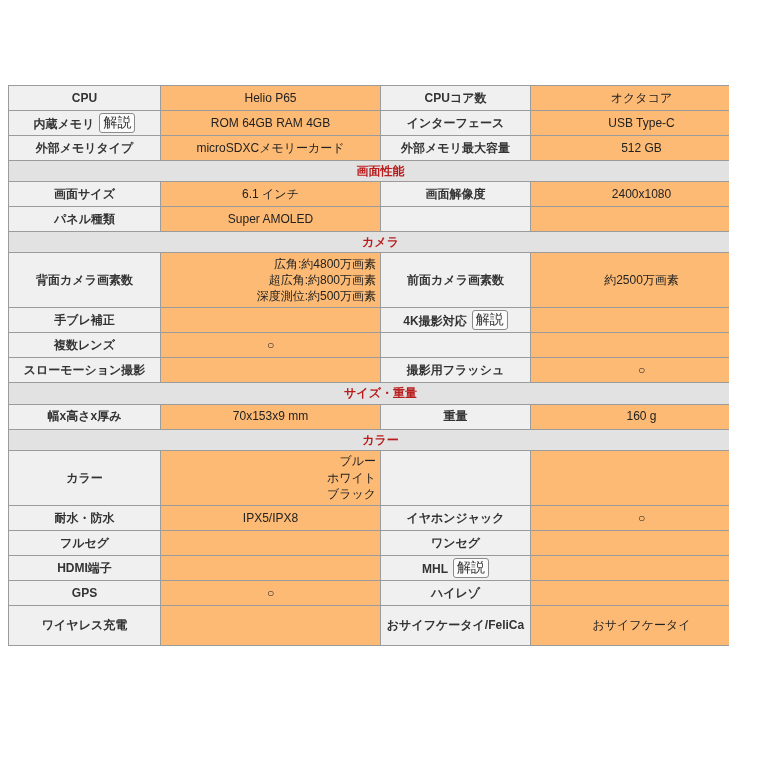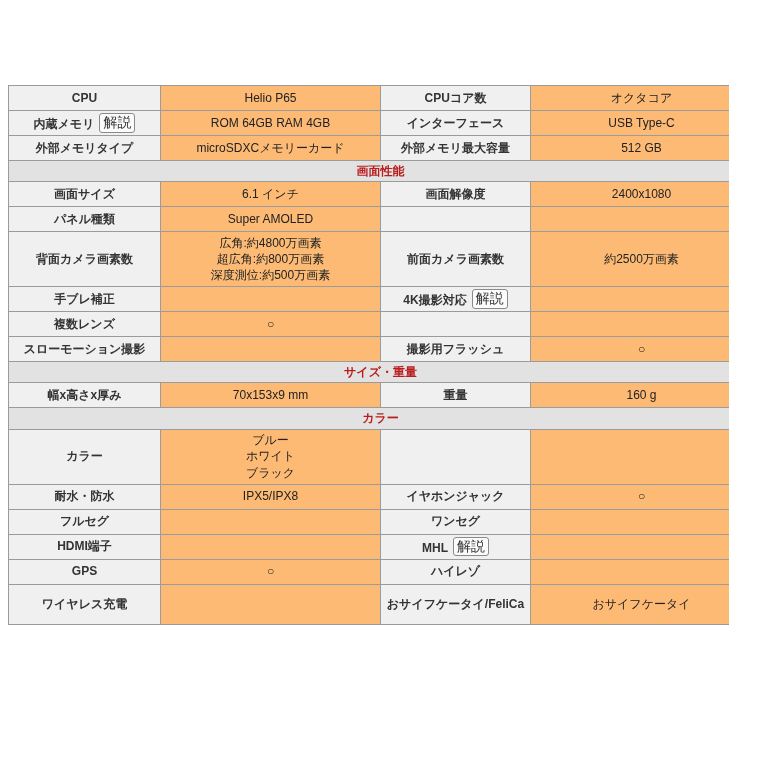--- a/index.html
+++ b/index.html
@@ -53,21 +53,21 @@
     color: #333333;
     border: 1px solid #8a8a8a;
     border-radius: 3px;
     background: #fbfbfb;
     padding: 0px 3px 1px 3px;
     margin-left: 5px;
     line-height: 1.2;
     vertical-align: 1px;
     cursor: pointer;
   }
-  .line { display: block; }
+  .line { display: block; text-align: right; }
 </style>
 </head>
 <body>
 
 <div class="table-wrap">
 <table class="spec">
   <colgroup>
     <col style="width:152px">
         <col style="width:220px">
         <col style="width:150px">
@@ -110,20 +110,23 @@
       <td class="v">2400x1080</td>
     </tr>
 
     <tr class="r">
       <td class="l">パネル種類</td>
       <td class="v">Super AMOLED</td>
       <td class="l"></td>
       <td class="v"></td>
     </tr>
 
+    <tr>
+      <td class="sec" colspan="4">カメラ</td>
+    </tr>
 
     <tr class="r3">
       <td class="l">背面カメラ画素数</td>
       <td class="v">
         <span class="line">広角:約4800万画素</span>
         <span class="line">超広角:約800万画素</span>
         <span class="line">深度測位:約500万画素</span>
       </td>
       <td class="l">前面カメラ画素数</td>
       <td class="v">約2500万画素</td>

